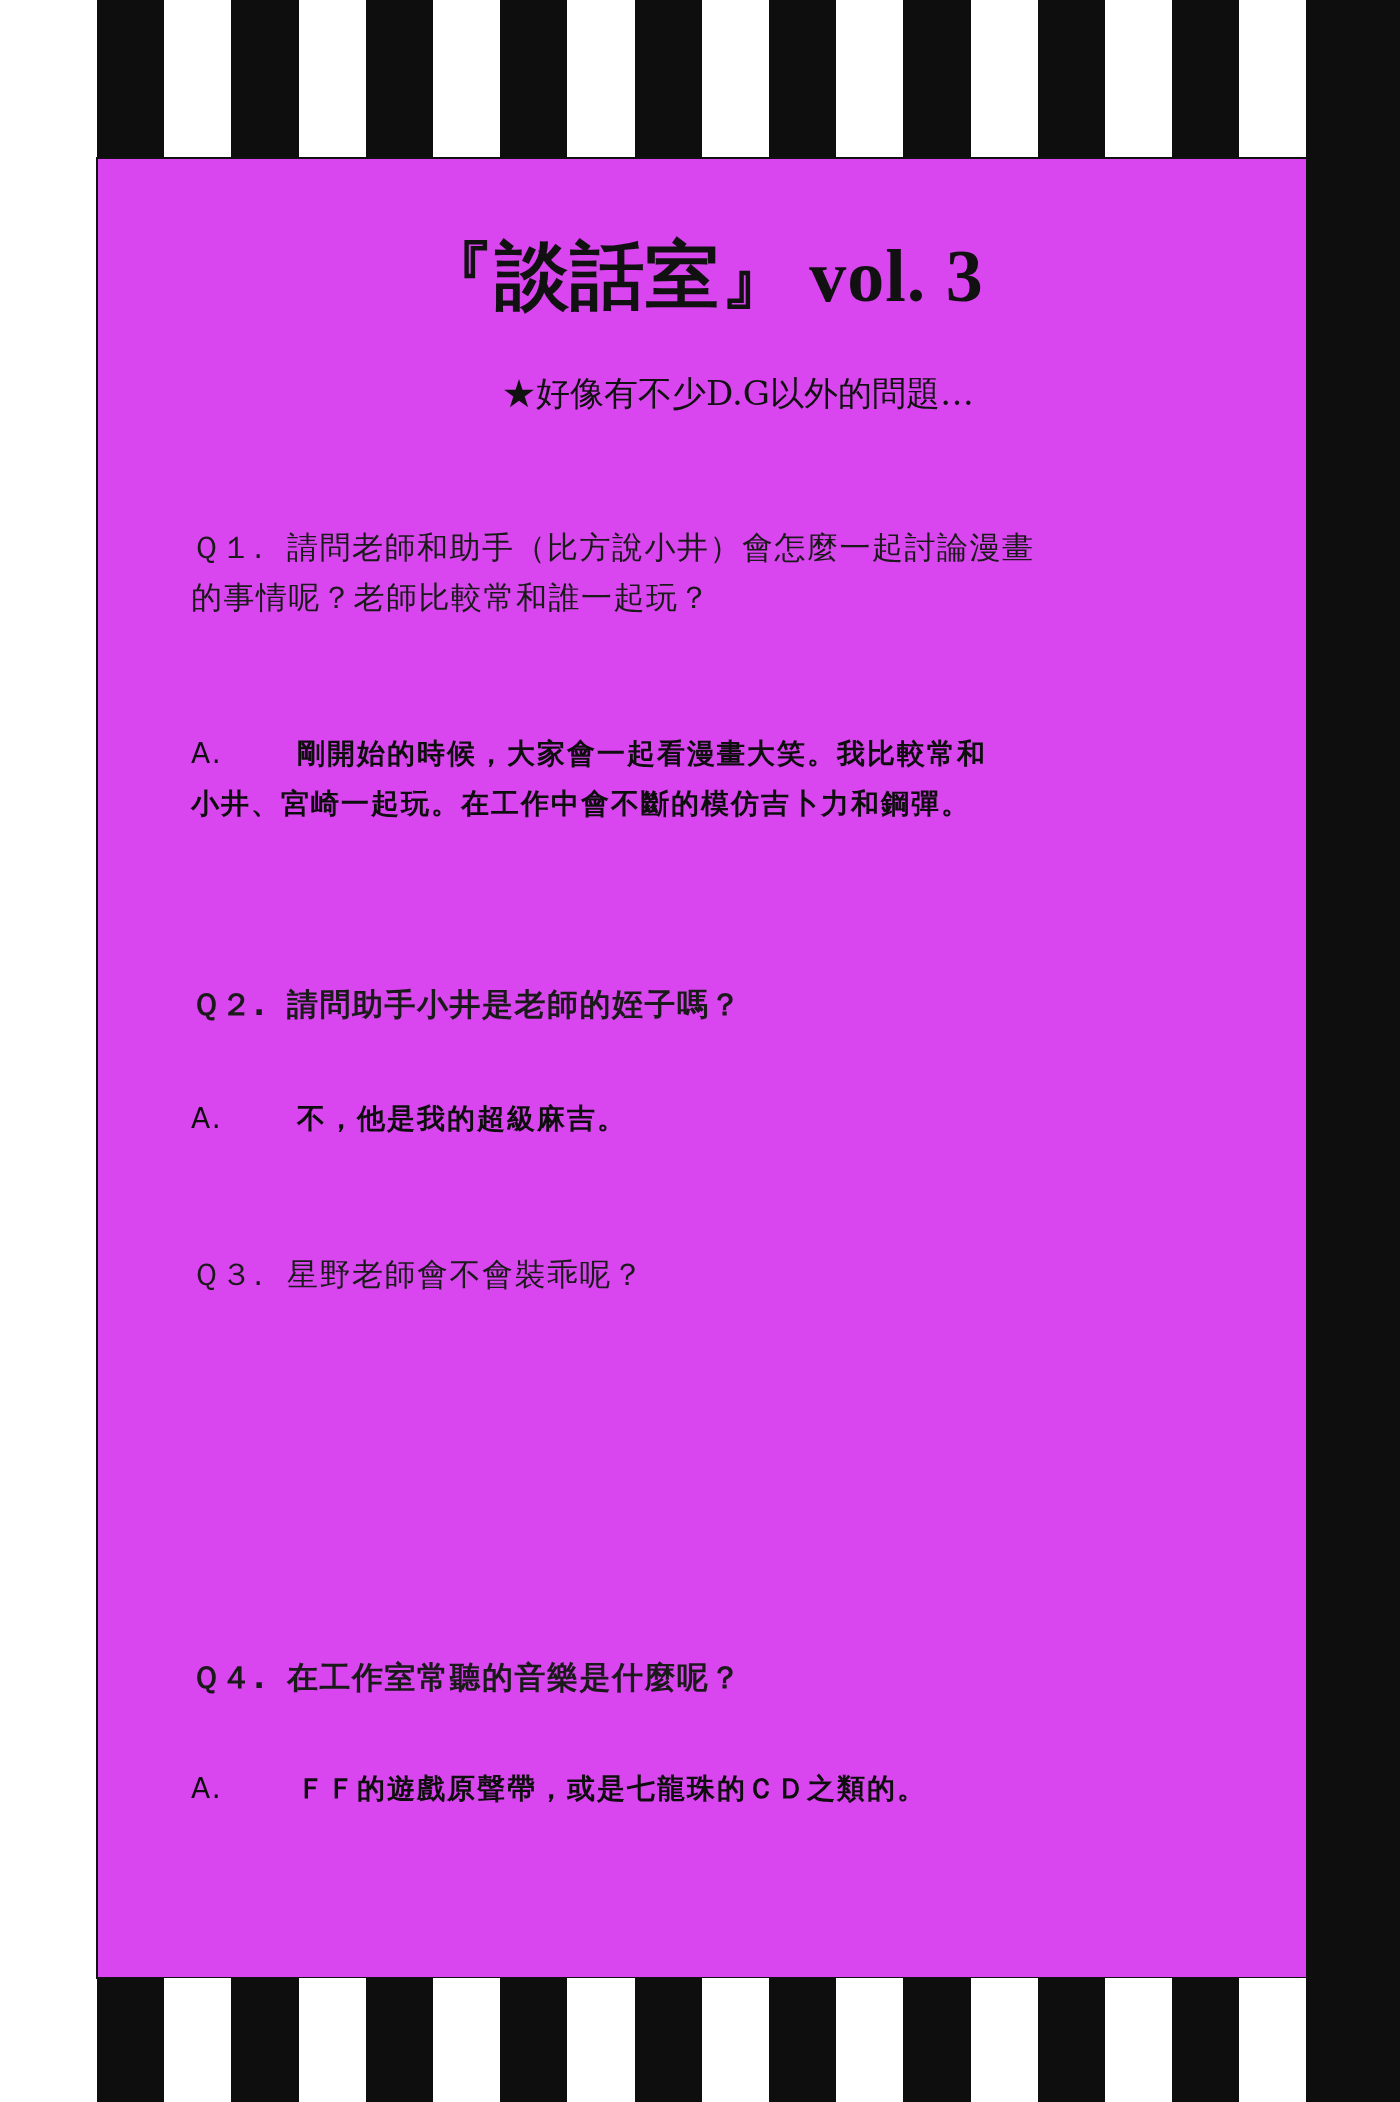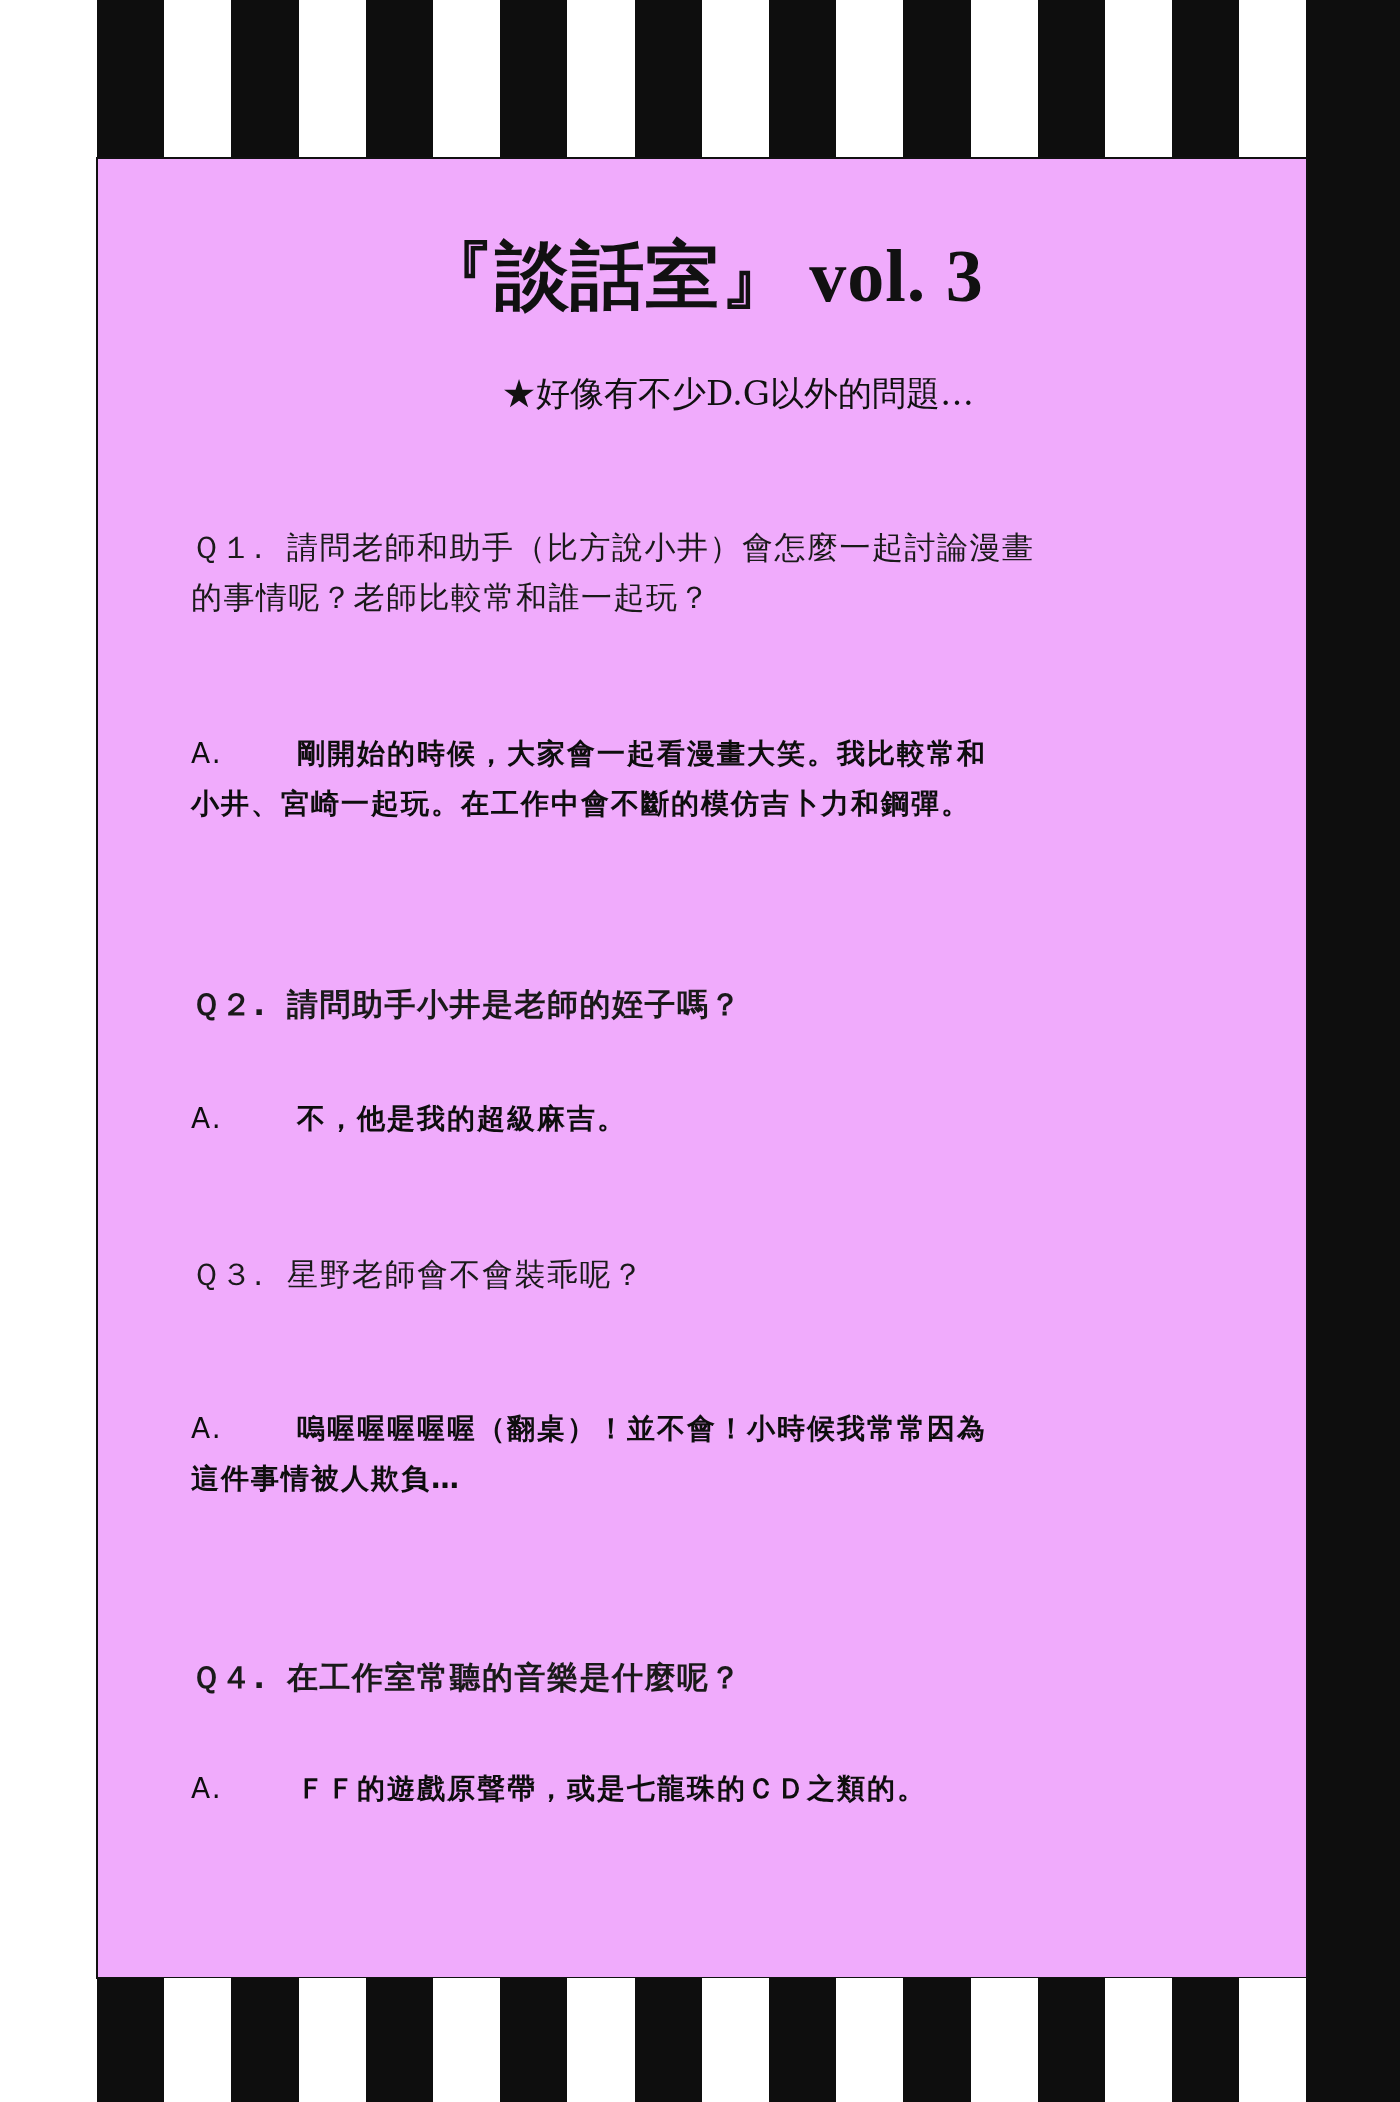--- a/index.html
+++ b/index.html
@@ -43,21 +43,21 @@
     top: 1978px;
     height: 124px;
   }
   .frame {
     position: absolute;
     left: 96px;
     top: 157px;
     width: 1208px;
     height: 1818px;
     border: 2px solid #111111;
-    background: #f0abfc;
+    background: #d946ef;
   }
   .title {
     position: absolute;
     left: 0;
     width: 1208px;
     top: 72px;
     text-align: center;
     font-family: "Liberation Serif", "DejaVu Serif", serif;
     font-weight: bold;
     font-size: 74px;
@@ -142,24 +142,20 @@
   </div>
 
   <div class="qa answer" style="top: 935px;">
     <span class="line"><span class="prefix">A.</span><span>不，他是我的超級麻吉。</span></span>
   </div>
 
   <div class="qa question" style="top: 1090px;">
     <span class="line"><span class="prefix">Ｑ３.</span><span>星野老師會不會裝乖呢？</span></span>
   </div>
 
-  <div class="qa answer" style="top: 1245px;">
-    <span class="line"><span class="prefix">A.</span><span>嗚喔喔喔喔喔（翻桌）！並不會！小時候我常常因為</span></span>
-    <span class="line">這件事情被人欺負…</span>
-  </div>
 
   <div class="qa question" style="top: 1493px; font-weight: bold;">
     <span class="line"><span class="prefix">Ｑ４.</span><span>在工作室常聽的音樂是什麼呢？</span></span>
   </div>
 
   <div class="qa answer" style="top: 1605px;">
     <span class="line"><span class="prefix">A.</span><span>ＦＦ的遊戲原聲帶，或是七龍珠的ＣＤ之類的。</span></span>
   </div>
 
 </div>

